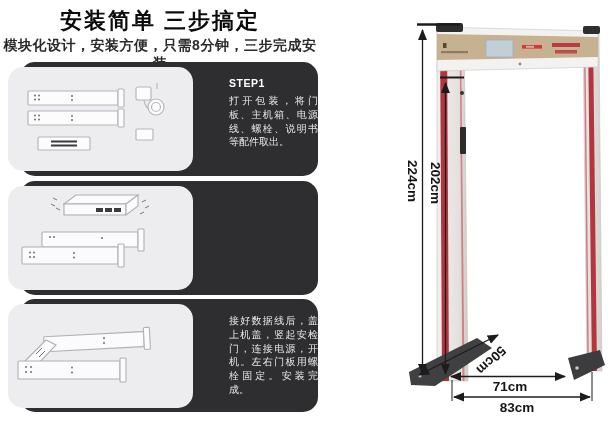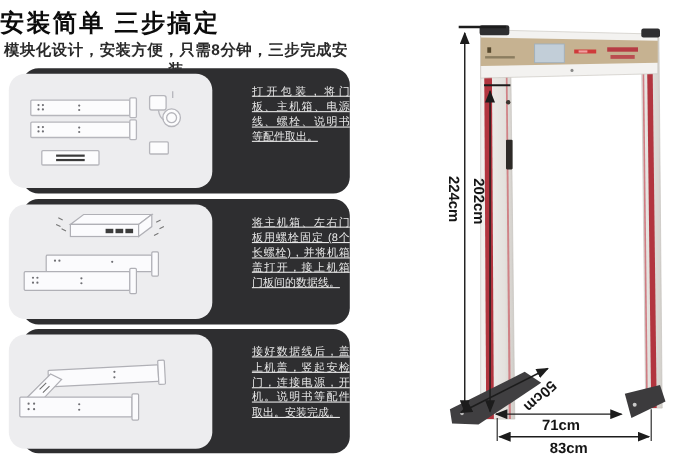--- a/index.html
+++ b/index.html
@@ -3,21 +3,21 @@
 <meta charset="utf-8">
 <style>
   html,body{margin:0;padding:0;}
   body{
     width:615px;height:430px;position:relative;overflow:hidden;
     background:#ffffff;
     font-family:"Liberation Sans","DejaVu Sans",sans-serif;
   }
   
   .page-title{
-    position:absolute;top:6px;left:0;width:320px;text-align:left;
+    position:absolute;top:6px;left:0;width:320px;text-align:center;
     font-size:22px;font-weight:bold;color:#0c0c0c;letter-spacing:2px;
   }
   .page-subtitle{
     position:absolute;top:37px;left:0;width:320px;text-align:center;
     font-size:14px;font-weight:bold;color:#2a2a2a;letter-spacing:0.5px;
   }
   .dark-panel{
     position:absolute;left:20px;width:298px;height:114px;
     background:#2e2e30;border-radius:15px;
   }
@@ -31,38 +31,38 @@
   .step-text-block{
     position:absolute;left:209px;top:15px;width:89px;color:#ececec;
   }
   .step-label{
     font-size:10.5px;font-weight:bold;color:#ffffff;
     letter-spacing:0.5px;margin-bottom:5px;
   }
   .step-desc{
     font-size:10px;line-height:13.8px;color:#e8e8e8;
     text-align:justify;
-    text-decoration:underline;
   }
   .illu{position:absolute;left:0;top:0;}
   
   .gate-wrap{position:absolute;left:393px;top:3px;width:222px;height:427px;}
   text.dim{
     font-family:"Liberation Sans","DejaVu Sans",sans-serif;
     font-size:13.5px;font-weight:600;fill:#151515;
   }
 </style>
 </head>
 <body>
 
 <div class="page-title">安装简单 三步搞定</div>
 <div class="page-subtitle">模块化设计，安装方便，只需8分钟，三步完成安装</div>
 
 <div class="dark-panel r1d">
   <div class="step-text-block">
+    <div class="step-label">STEP1</div>
     <div class="step-desc">打开包装，将门板、主机箱、电源线、螺栓、说明书等配件取出。</div>
   </div>
 </div>
 <div class="light-panel r1l">
   <svg class="illu" width="185" height="104" viewBox="0 0 185 104">
     <g stroke="#b6b6bc" fill="#fcfcfd" stroke-width="1.2">
       <rect x="20" y="24" width="90" height="14" rx="1"></rect>
       <rect x="110" y="22" width="6" height="18" rx="1"></rect>
       <rect x="20" y="44" width="90" height="14" rx="1"></rect>
       <rect x="110" y="42" width="6" height="18" rx="1"></rect>
@@ -90,21 +90,20 @@
     </g>
     <g fill="#3a3a3a">
       <rect x="43" y="73.5" width="26" height="2"></rect>
       <rect x="43" y="77.5" width="26" height="2"></rect>
     </g>
   </svg>
 </div>
 
 <div class="dark-panel r2d">
   <div class="step-text-block">
-    <div class="step-desc">将主机箱、左右门板用螺栓固定 (8个长螺栓)，并将机箱盖打开，接上机箱门板间的数据线。</div>
   </div>
 </div>
 <div class="light-panel r2l">
   <svg class="illu" width="185" height="104" viewBox="0 0 185 104">
     <g stroke="#b0b0b6" fill="#fbfbfd" stroke-width="1.1">
       <polygon points="56,18 118,18 130,9 68,9"></polygon>
       <rect x="56" y="18" width="62" height="11"></rect>
       <polygon points="118,18 130,9 130,20 118,29"></polygon>
       <rect x="34" y="46" width="96" height="15" rx="1"></rect>
       <rect x="130" y="43" width="6" height="22" rx="1"></rect>
@@ -129,21 +128,21 @@
       <circle cx="22" cy="71" r="1"></circle>
         <circle cx="26" cy="71" r="1"></circle>
       <circle cx="66" cy="67" r="1"></circle>
         <circle cx="66" cy="71.5" r="1"></circle>
     </g>
   </svg>
 </div>
 
 <div class="dark-panel r3d">
   <div class="step-text-block">
-    <div class="step-desc">接好数据线后，盖上机盖，竖起安检门，连接电源，开机。说明书等配件取出。安装完成。</div>
+    <div class="step-desc">接好数据线后，盖上机盖，竖起安检门，连接电源，开机。左右门板用螺栓固定。安装完成。</div>
 
   </div>
 </div>
 <div class="light-panel r3l">
   <svg class="illu" width="185" height="104" viewBox="0 0 185 104">
     <g stroke="#b0b0b6" fill="#fbfbfd" stroke-width="1.1">
       <g transform="rotate(-3 90 38)">
         <rect x="36" y="30" width="100" height="15" rx="1"></rect>
         <rect x="136" y="26" width="6" height="22" rx="1"></rect>
       </g>

